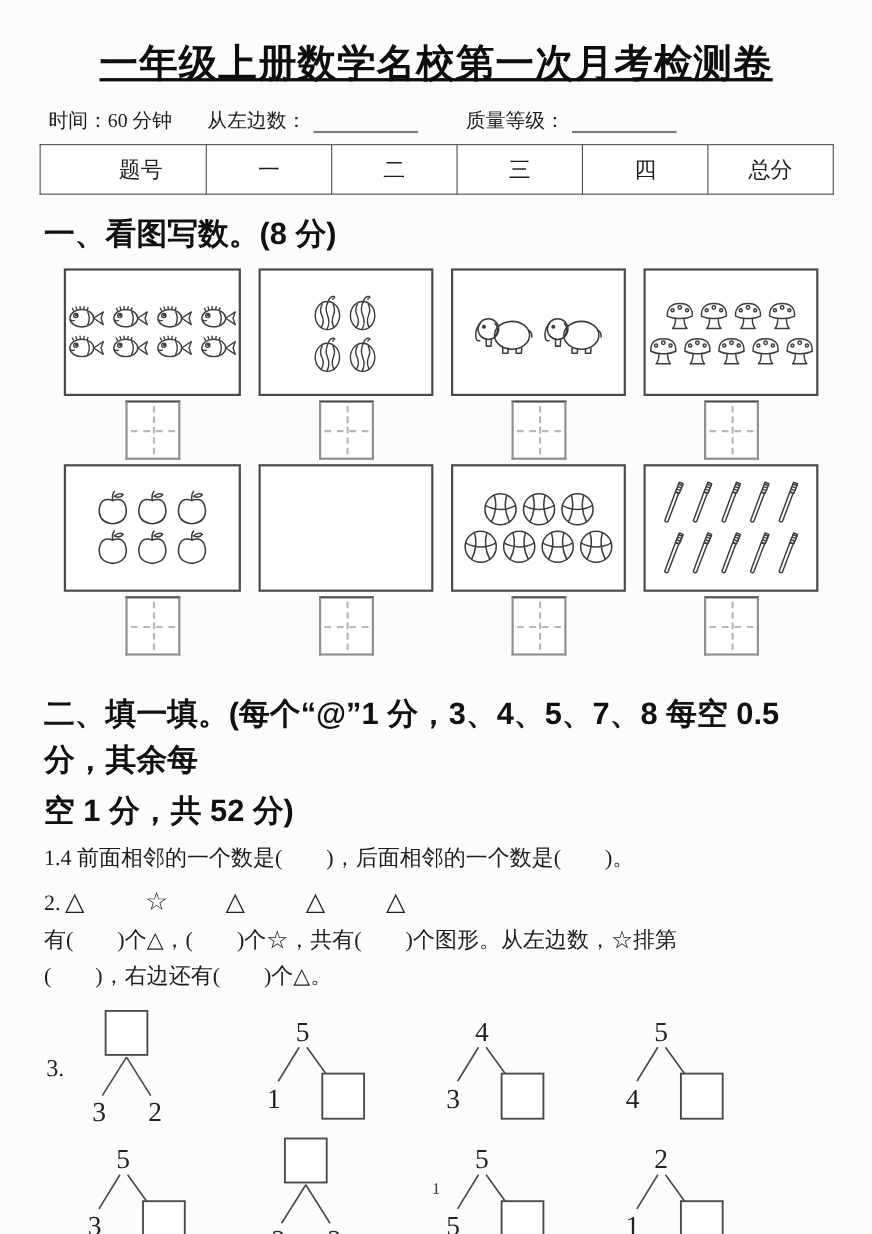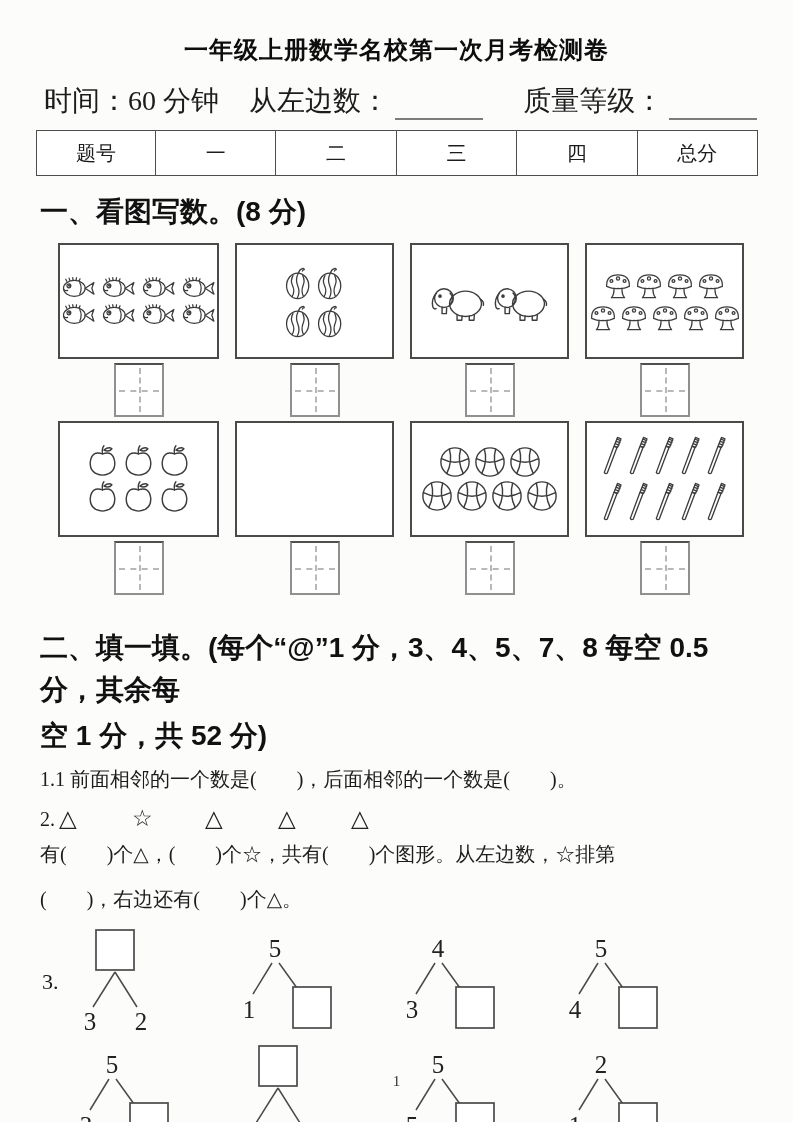--- a/index.html
+++ b/index.html
@@ -5,38 +5,38 @@
   html,body{margin:0;padding:0;}
   body{
     width:793px;height:1122px;position:relative;overflow:hidden;
     background:#fcfcfb;color:#1c1c1c;
     font-family:"Liberation Serif","DejaVu Serif",serif;
   }
   
   .title{
     margin-top:34px;text-align:center;
     font-family:"Liberation Sans","DejaVu Sans",sans-serif;
-    font-weight:900;font-size:24px;letter-spacing:1px;color:#0d0d0d;
+    font-weight:900;font-size:35px;letter-spacing:1px;color:#0d0d0d;text-decoration:underline;
   }
   .info-line{
-    margin:16px 36px 10px 44px;font-size:28px;
+    margin:16px 36px 10px 44px;font-size:18px;
     display:flex;align-items:flex-end;white-space:nowrap;
   }
   .info-line .lbl{margin-right:6px;}
   .gap1{width:26px;} .gap2{width:44px;}
   .blank{display:inline-block;width:95px;border-bottom:2.5px solid #7c7c7c;height:22px;}
   
   table.score{border-collapse:collapse;margin:4px 36px 0;width:722px;table-layout:fixed;}
   table.score td{
     border:1.8px solid #4d4d4d;text-align:center;font-size:20px;
     padding:0;background:#fff;
   }
   table.score tr.r1 td{height:44px;}
   table.score tr.r2 td{height:26px;}
-  table.score td.c0{width:118px;}
+  table.score td.c0{width:118px;padding-left:32px;}
   
   .sec-head{
     margin:15px 40px 0;font-family:"Liberation Sans","DejaVu Sans",sans-serif;
     font-weight:bold;font-size:28px;color:#111;line-height:1.5;
   }
   
   .pics{
     margin:10px 0 0 58px;width:686px;display:grid;
     grid-template-columns:repeat(4,1fr);column-gap:16px;
   }
@@ -487,32 +487,32 @@
       <div class="ansbox"></div>
     </div>
   <div class="ansrow">
       <div class="ansbox"></div>
     </div>
 </div>
 
 <div class="sec-head" style="margin-top:28px">二、填一填。(每个“@”1 分，3、4、5、7、8 每空 0.5 分，其余每</div>
 <div class="sec-head" style="margin-top:4px">空 1 分，共 52 分)</div>
 
-<div class="q-text">1.1 前面相邻的一个数是(　　)，后面相邻的一个数是(　　)。</div>
+<div class="q-text">1.4 前面相邻的一个数是(　　)，后面相邻的一个数是(　　)。</div>
 
 <div class="shape-row">
   <span class="prefix">2.</span>
 <span class="shape">△</span>
     <span class="shape">☆</span>
     <span class="shape">△</span>
     <span class="shape">△</span>
     <span class="shape">△</span>
   </div>
 <div class="q-text">有(　　)个△，(　　)个☆，共有(　　)个图形。从左边数，☆排第</div>
-<div class="q-text" style="margin-top:14px">(　　)，右边还有(　　)个△。</div>
+<div class="q-text" style="margin-top:2px">(　　)，右边还有(　　)个△。</div>
 
 <div class="q3">
   <span class="q3-label">3.</span>
   <div class="bonds">
     <div class="bond"><svg width="150" height="112" viewBox="0 0 150 112">
           <rect x="56" y="3" width="38" height="40" fill="#fff" stroke="#4a4a4a" stroke-width="1.7"></rect>
           <path d="M75 45 L53 80 M75 45 L97 80" stroke="#4a4a4a" stroke-width="1.5" fill="none"></path>
           <text x="50" y="103" text-anchor="middle" style="font-family:'Liberation Serif',serif;font-size:25px;fill:#222;">3</text>
           <text x="101" y="103" text-anchor="middle" style="font-family:'Liberation Serif',serif;font-size:25px;fill:#222;">2</text>
         </svg></div>

